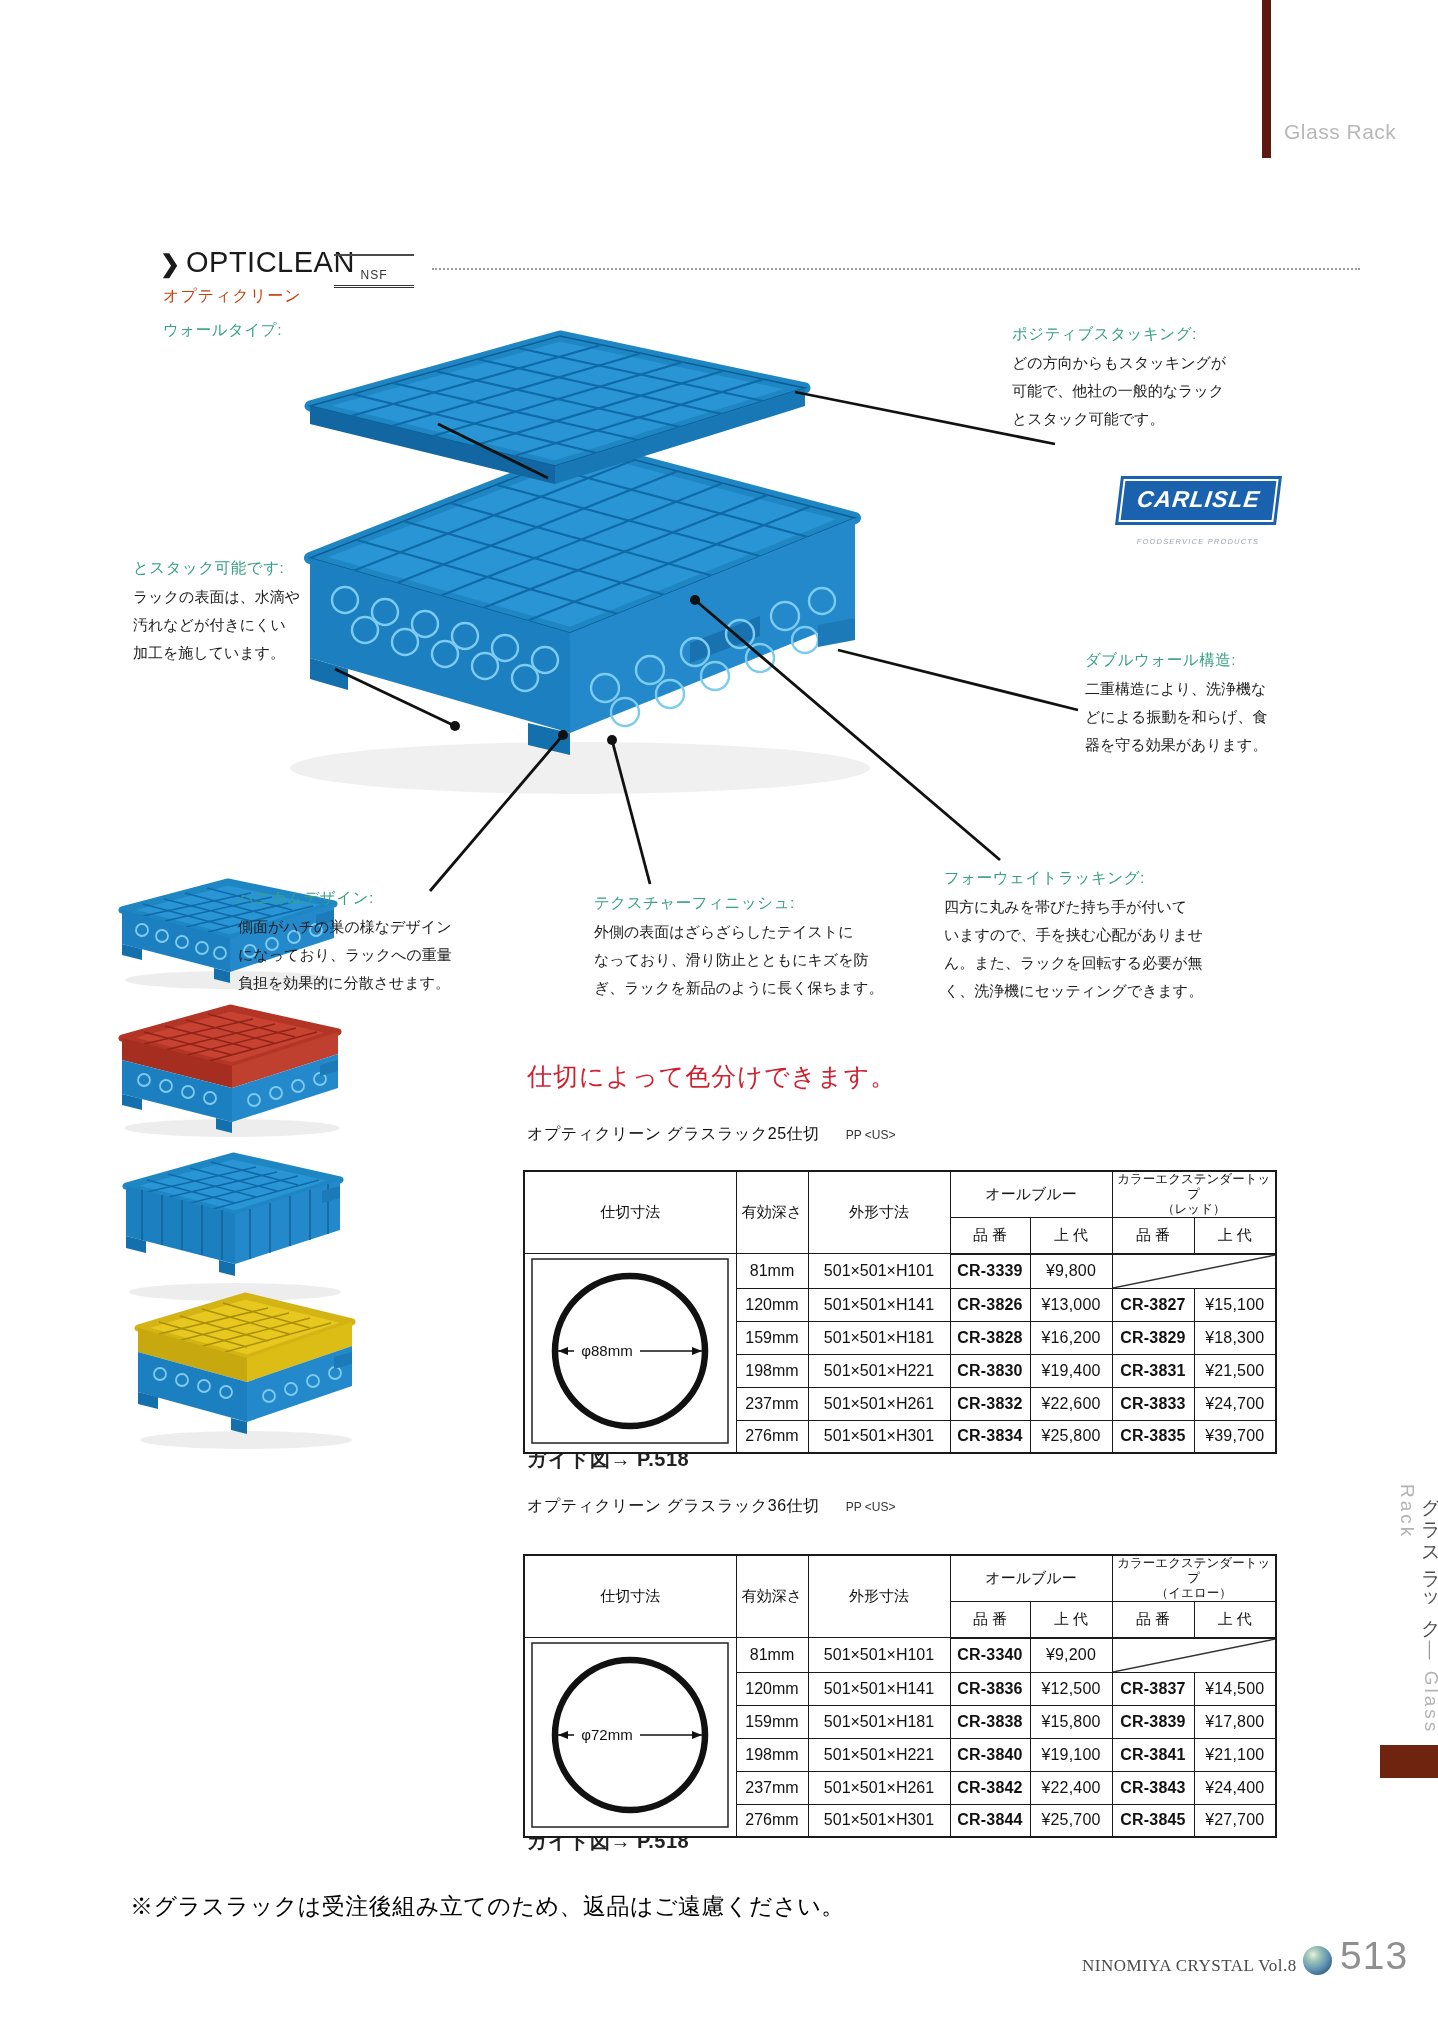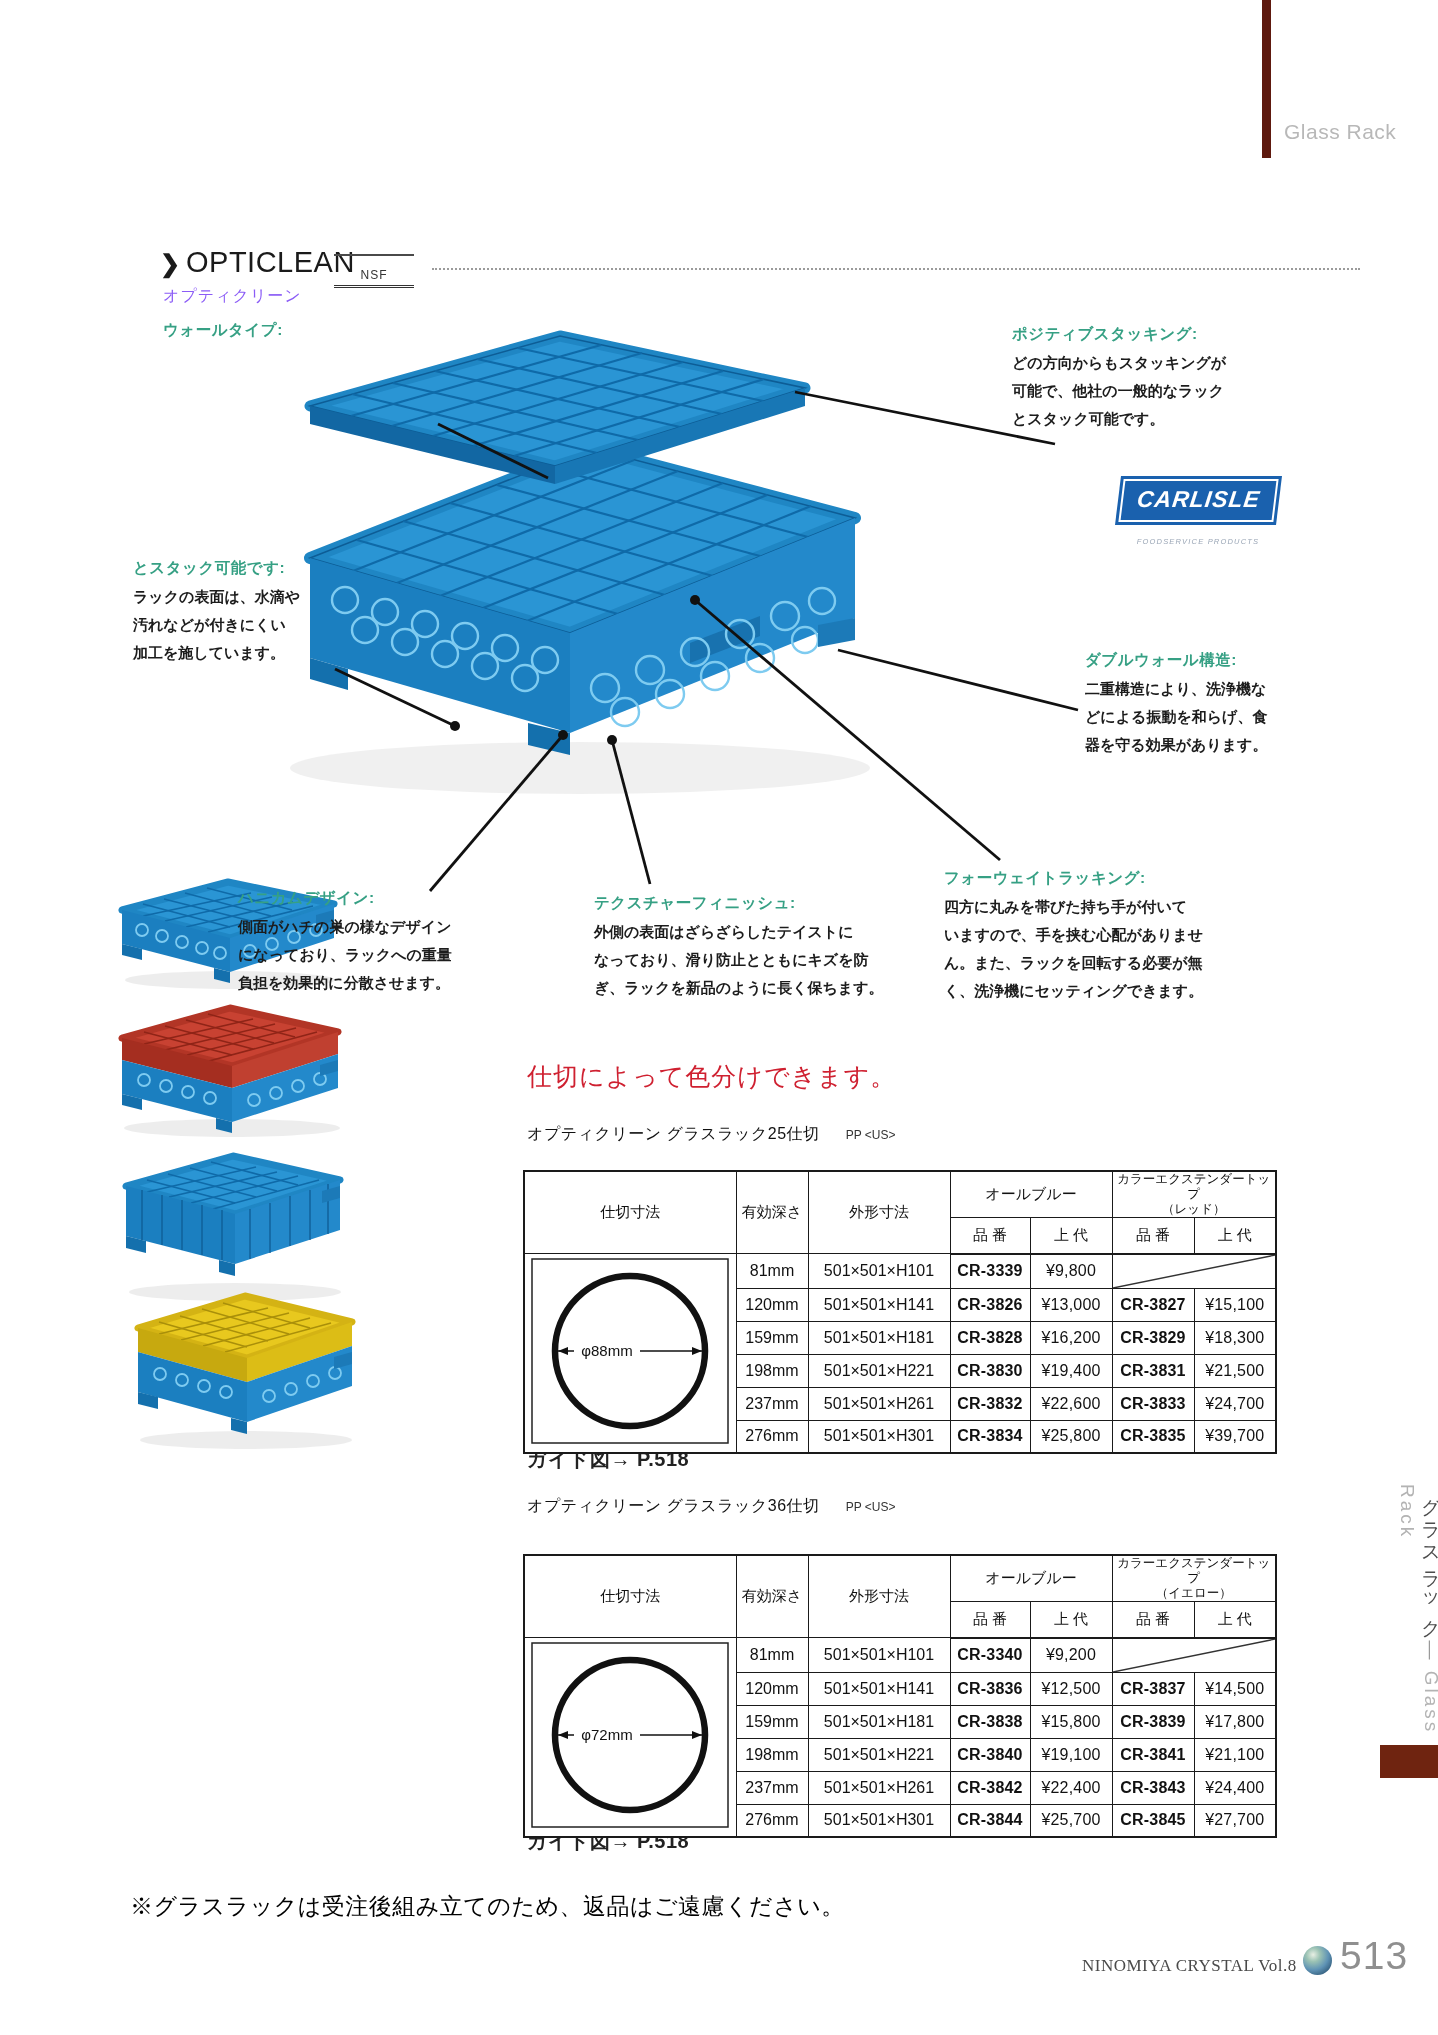--- a/index.html
+++ b/index.html
@@ -23,23 +23,23 @@
   .logo-tagline { margin-top:12px; font-size:7.5px; color:#9aa6b6; letter-spacing:1.2px;font-style:italic; }
   
   .opti-arrow { position:absolute; left:160px; top:250px; font-size:24px; font-weight:bold; color:#1a1a1a; }
   .opti-title { position:absolute; left:186px; top:246px; font-size:29px; font-weight:400; color:#1a1a1a; letter-spacing:.5px; }
   .nsf-badge {
     position:absolute; left:334px; top:254px; width:80px; text-align:center;
     border-top:2px solid #4a4a4a; border-bottom:3px double #333;
     font-size:12px; color:#333; padding:12px 0 3px 0; letter-spacing:1px;
   }
   .dotted-leader { position:absolute; left:432px; top:268px; width:928px; height:0; border-top:2px dotted #9b9b9b; }
-  .opti-subtitle { position:absolute; left:163px; top:286px; font-size:16px; color:#8b5cf6; letter-spacing:1px; }
-  
-  .callout { position:absolute; z-index:3;font-weight:bold; }
+  .opti-subtitle { position:absolute; left:163px; top:286px; font-size:16px; color:#c2410c; letter-spacing:1px; }
+  
+  .callout { position:absolute; z-index:3; }
   .callout .t { font-size:15.5px; color:#36a084; margin-bottom:4px; letter-spacing:.5px; }
   .callout .b div { font-size:15px; line-height:28px; color:#1c1c1c; white-space:nowrap; }
   .co-wall   { left:163px;  top:320px; }
   .co-pos    { left:1012px; top:324px; }
   .co-quick  { left:133px;  top:558px; }
   .co-double { left:1085px; top:650px; }
   .co-honey  { left:238px;  top:888px; }
   .co-tex    { left:594px;  top:893px; }
   .co-four   { left:944px;  top:868px; }
   

